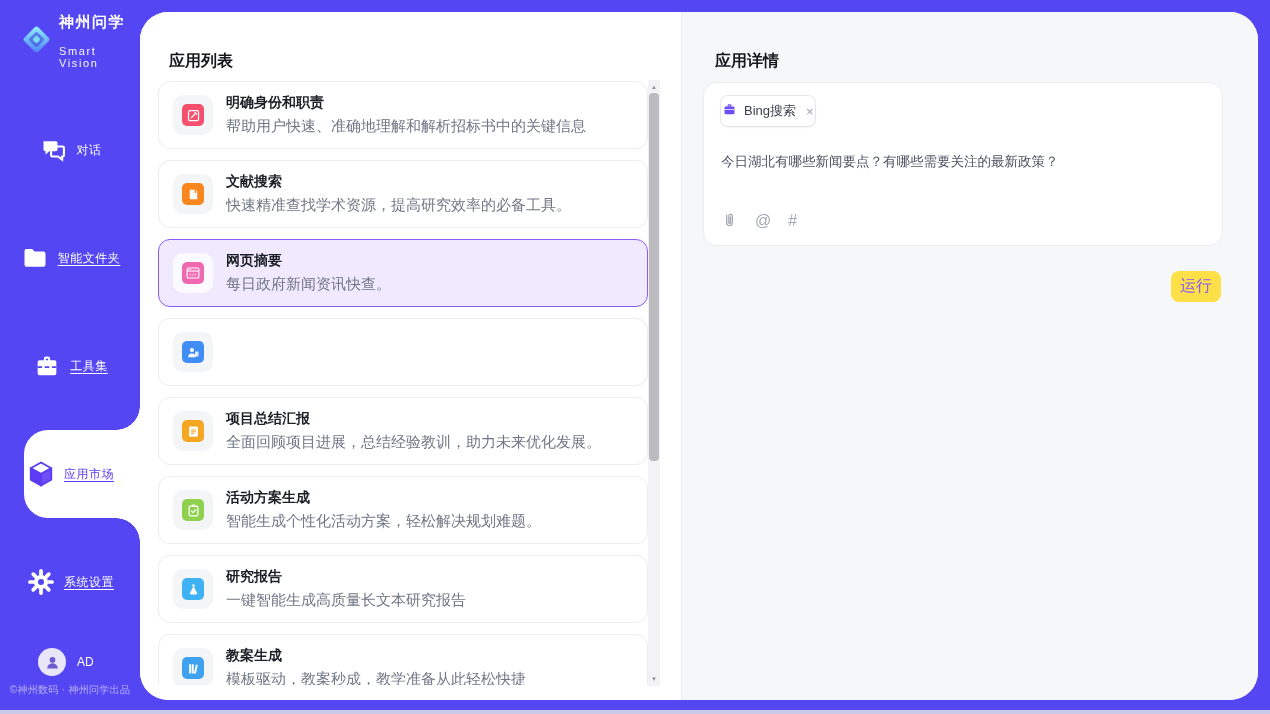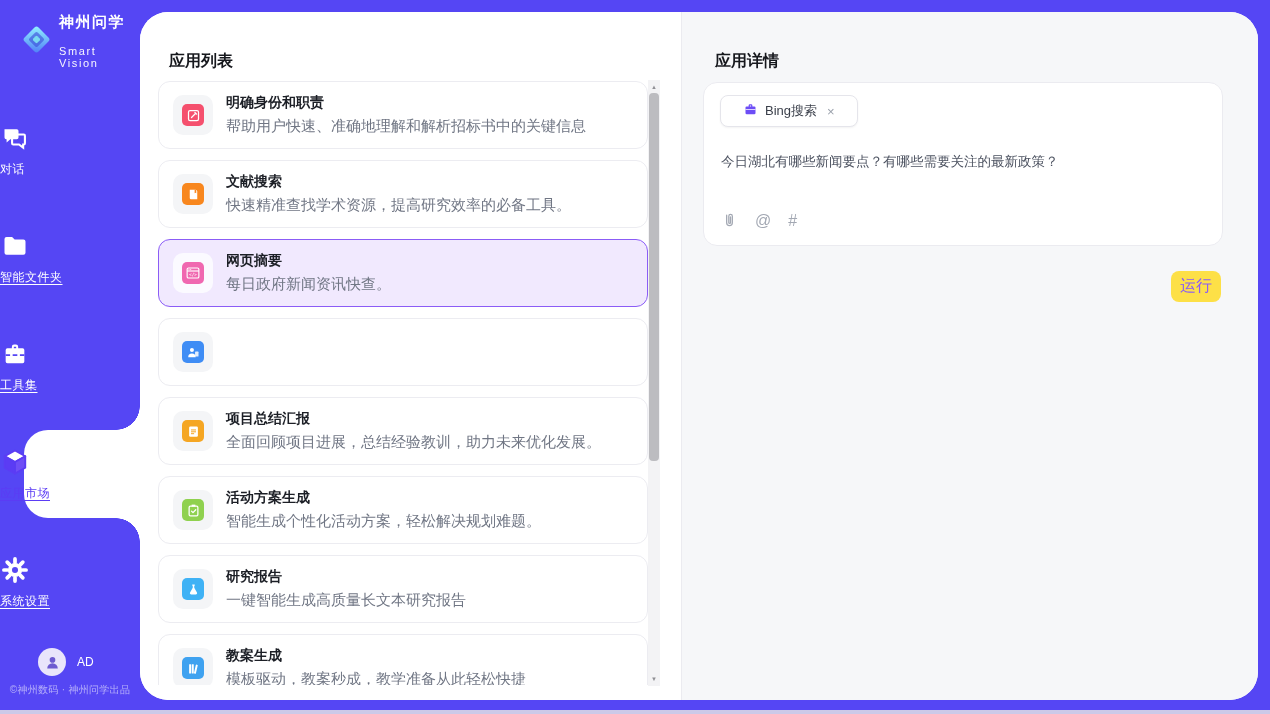--- a/index.html
+++ b/index.html
@@ -16,21 +16,21 @@
     font-family:"Liberation Sans","DejaVu Sans",sans-serif;
   }
   .bottom-strip{position:absolute;left:0;bottom:0;width:1270px;height:4px;background:#ccc9e8;}
 
   
   .sidebar{position:absolute;left:0;top:0;width:140px;height:710px;color:#fff;}
   .logo{position:absolute;top:14px;left:20px;display:flex;align-items:center;gap:6px;}
   .logo-title{font-size:15px;font-weight:bold;letter-spacing:1.5px;line-height:1.1;}
   .logo-sub{font-size:11px;letter-spacing:1.6px;margin-top:14px;opacity:.95;}
   #sidebar-nav{position:absolute;top:96px;left:0;width:140px;}
-  .nav-item{position:relative;height:108px;display:flex;flex-direction:column;justify-content:center;gap:8px;cursor:pointer;}
+  .nav-item{position:relative;height:108px;display:flex;flex-direction:row;align-items:center;justify-content:center;gap:8px;cursor:pointer;}
   .nav-icon{position:relative;z-index:2;display:flex;align-items:center;justify-content:center;width:30px;height:30px;}
   .nav-label{position:relative;z-index:2;font-size:12px;letter-spacing:.5px;}
   .nav-item.underline .nav-label{text-decoration:underline;text-underline-offset:3px;}
   .nav-item.active{color:var(--accent);}
   .bump{position:absolute;left:24px;right:0;top:10px;bottom:10px;background:#fff;border-radius:24px 0 0 24px;z-index:1;}
   .bump::before{content:"";position:absolute;right:0;top:-24px;width:24px;height:24px;
     background:radial-gradient(circle at 0 0, var(--frame) 23.5px, #fff 24px);}
   .bump::after{content:"";position:absolute;right:0;bottom:-24px;width:24px;height:24px;
     background:radial-gradient(circle at 0 100%, var(--frame) 23.5px, #fff 24px);}
   .user{position:absolute;left:38px;top:648px;display:flex;align-items:center;gap:11px;font-size:12px;cursor:pointer;}
@@ -51,21 +51,21 @@
   .card-title{font-size:14px;font-weight:bold;color:#1c1f26;margin-bottom:5px;}
   .card-desc{font-size:15px;color:#707684;}
 
   .scrollbar{position:absolute;left:508px;top:68px;width:12px;height:606px;background:#f3f3f5;}
   .sb-up,.sb-down{position:absolute;left:0;width:12px;height:12px;font-size:6px;color:#8f8f94;text-align:center;line-height:12px;cursor:pointer;}
   .sb-up{top:1px}.sb-down{bottom:1px}
   .sb-thumb{position:absolute;left:1px;top:13px;width:10px;height:368px;background:#bcbcc0;border-radius:4px;cursor:grab;}
 
   .detail-panel{position:relative;flex:1;background:#f6f7f9;border-left:1px solid #ebebf0;}
   .detail-card{position:absolute;left:21px;top:70px;width:520px;height:164px;background:#fff;border:1px solid #ebebf0;border-radius:14px;}
-  .tool-tag{position:absolute;left:16px;top:12px;height:32px;display:inline-flex;align-items:center;gap:7px;padding:0 22px;background:#fff;border:1px solid #e5e5eb;border-radius:8px;box-shadow:0 1px 2px rgba(0,0,0,.05);font-size:13px;color:#3a3f4a;cursor:pointer;}
+  .tool-tag{position:absolute;left:16px;top:12px;height:32px;display:inline-flex;align-items:center;gap:7px;padding:0 1px;background:#fff;border:1px solid #e5e5eb;border-radius:8px;box-shadow:0 1px 2px rgba(0,0,0,.05);font-size:13px;color:#3a3f4a;cursor:pointer;}
   .tag-x{color:#9aa0ab;font-size:13px;margin-left:3px;cursor:pointer;}
   .query{position:absolute;left:17px;top:69px;width:482px;font-size:13.5px;color:#4c5260;line-height:1.5;cursor:text;}
   .composer-icons{position:absolute;left:17px;bottom:16px;display:flex;gap:17px;align-items:center;color:#a3a8b3;}
   .composer-icons .glyph{font-size:16px;line-height:1;cursor:pointer;}
   .composer-icons .svgwrap{display:flex;cursor:pointer;}
   .run-btn{position:absolute;left:489px;top:259px;width:50px;height:31px;background:#fde047;color:#8b5cf6;border:none;border-radius:8px;font-size:16px;cursor:pointer;font-family:inherit;}
 </style>
 </head>
 <body>
 

